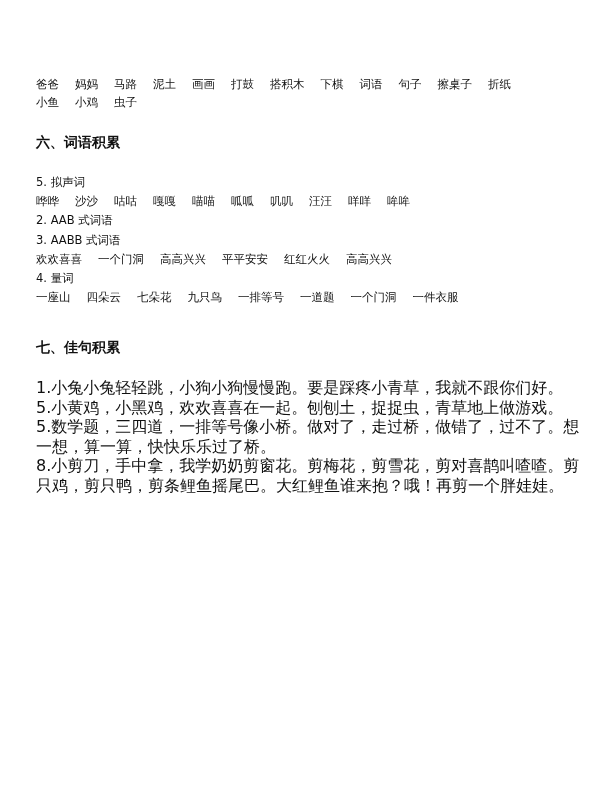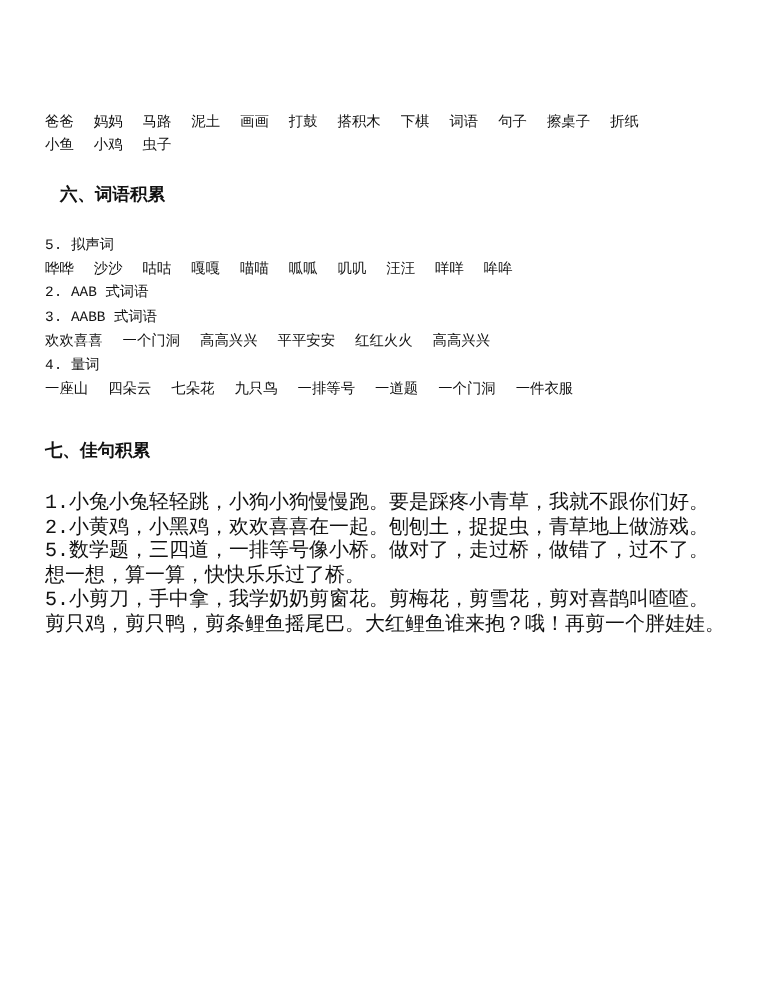--- a/index.html
+++ b/index.html
@@ -11,23 +11,22 @@
       width: 612px;
       height: 792px;
       position: relative;
       overflow: hidden;
       font-family: "DejaVu Sans", "Liberation Sans", sans-serif;
       color: #111111;
     }
     .page {
       position: absolute;
       left: 36px;
-      top: 90px;
+      top: 75px;
       width: 545px;
-      font-family: Liberation Mono, monospace;
     }
     .word-row {
       font-size: 11.5px;
       line-height: 18px;
       white-space: normal;
     }
     .word {
       display: inline-block;
       margin-right: 16px;
     }
@@ -49,21 +48,21 @@
   </style>
 </head>
 <body>
 
 <div class="page">
 
   <div class="word-row" style="width:520px;">
     <span class="word">爸爸</span><span class="word">妈妈</span><span class="word">马路</span><span class="word">泥土</span><span class="word">画画</span><span class="word">打鼓</span><span class="word">搭积木</span><span class="word">下棋</span><span class="word">词语</span><span class="word">句子</span><span class="word">擦桌子</span><span class="word">折纸</span><span class="word">小鱼</span><span class="word">小鸡</span><span class="word">虫子</span>
   </div>
 
-  <h2 class="heading" style="margin-top:21px;margin-left:12px;">六、词语积累</h2>
+  <h2 class="heading" style="margin-top:21px;">六、词语积累</h2>
 
   <div style="margin-top:20px;">
     <div class="sub-label">5. 拟声词</div>
     <div class="word-row">
       <span class="word">哗哗</span><span class="word">沙沙</span><span class="word">咕咕</span><span class="word">嘎嘎</span><span class="word">喵喵</span><span class="word">呱呱</span><span class="word">叽叽</span><span class="word">汪汪</span><span class="word">咩咩</span><span class="word">哞哞</span>
     </div>
 
     <div class="sub-label">2. AAB 式词语</div>
 
     <div class="sub-label">3. AABB 式词语</div>
@@ -74,18 +73,18 @@
     <div class="sub-label">4. 量词</div>
     <div class="word-row">
       <span class="word">一座山</span><span class="word">四朵云</span><span class="word">七朵花</span><span class="word">九只鸟</span><span class="word">一排等号</span><span class="word">一道题</span><span class="word">一个门洞</span><span class="word">一件衣服</span>
     </div>
   </div>
 
   <h2 class="heading" style="margin-top:31px;">七、佳句积累</h2>
 
   <div style="margin-top:21px;">
     <p class="sentence">1.小兔小兔轻轻跳，小狗小狗慢慢跑。要是踩疼小青草，我就不跟你们好。</p>
-    <p class="sentence">2.小黄鸡，小黑鸡，欢欢喜喜在一起。刨刨土，捉捉虫，青草地上做游戏。</p>
+    <p class="sentence">5.小黄鸡，小黑鸡，欢欢喜喜在一起。刨刨土，捉捉虫，青草地上做游戏。</p>
     <p class="sentence">5.数学题，三四道，一排等号像小桥。做对了，走过桥，做错了，过不了。想一想，算一算，快快乐乐过了桥。</p>
-    <p class="sentence">5.小剪刀，手中拿，我学奶奶剪窗花。剪梅花，剪雪花，剪对喜鹊叫喳喳。剪只鸡，剪只鸭，剪条鲤鱼摇尾巴。大红鲤鱼谁来抱？哦！再剪一个胖娃娃。</p>
+    <p class="sentence">8.小剪刀，手中拿，我学奶奶剪窗花。剪梅花，剪雪花，剪对喜鹊叫喳喳。剪只鸡，剪只鸭，剪条鲤鱼摇尾巴。大红鲤鱼谁来抱？哦！再剪一个胖娃娃。</p>
   </div>
 
 </div>
 
 </body></html>

